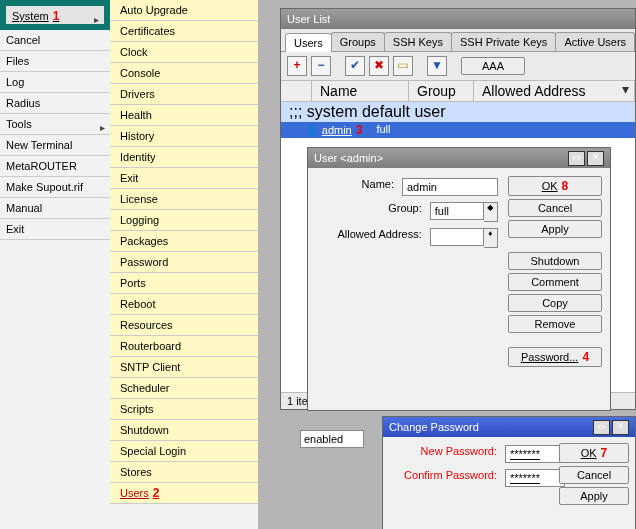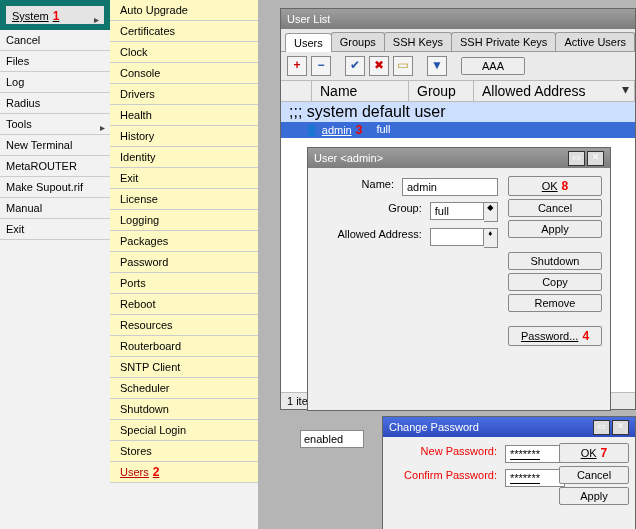--- a/index.html
+++ b/index.html
@@ -78,20 +78,21 @@
       <div class="m2">License</div>
       <div class="m2">Logging</div>
       <div class="m2">Packages</div>
       <div class="m2">Password</div>
       <div class="m2">Ports</div>
       <div class="m2">Reboot</div>
       <div class="m2">Resources</div>
       <div class="m2">Routerboard</div>
       <div class="m2">SNTP Client</div>
       <div class="m2">Scheduler</div>
+      <div class="m2">Scripts</div>
       <div class="m2">Shutdown</div>
       <div class="m2">Special Login</div>
       <div class="m2">Stores</div>
       <div class="m2 selr"><span style="text-decoration:underline">Users</span><span class="ann">2</span></div>
     </div>
   <div class="surf"></div>
 
   <div class="win" style="left:280px;top:8px;width:354px;height:400px">
     <div class="tbar">
       <span>User List</span>
@@ -157,20 +158,21 @@
         <input class="fin" style="width: 44px;">
           <div class="spin">♦</div>
       </div>
     </div>
     <div class="rbtns" style="top:28px">
       <div class="btn"><span class="ultext">OK</span><span class="ann">8</span></div>
       <div class="btn">Cancel</div>
       <div class="btn">Apply</div>
       <div style="height:8px"></div>
       <div class="btn">Shutdown</div>
+      <div class="btn">Comment</div>
       <div class="btn">Copy</div>
       <div class="btn">Remove</div>
       <div style="height:8px"></div>
       <div class="btn"><span class="ultext">Password...</span><span class="ann">4</span></div>
     </div>
   </div>
 
   <div class="inner" style="left:382px;top:416px;width:252px;height:112px">
     <div class="tbar blue">
       <span>Change Password</span>

